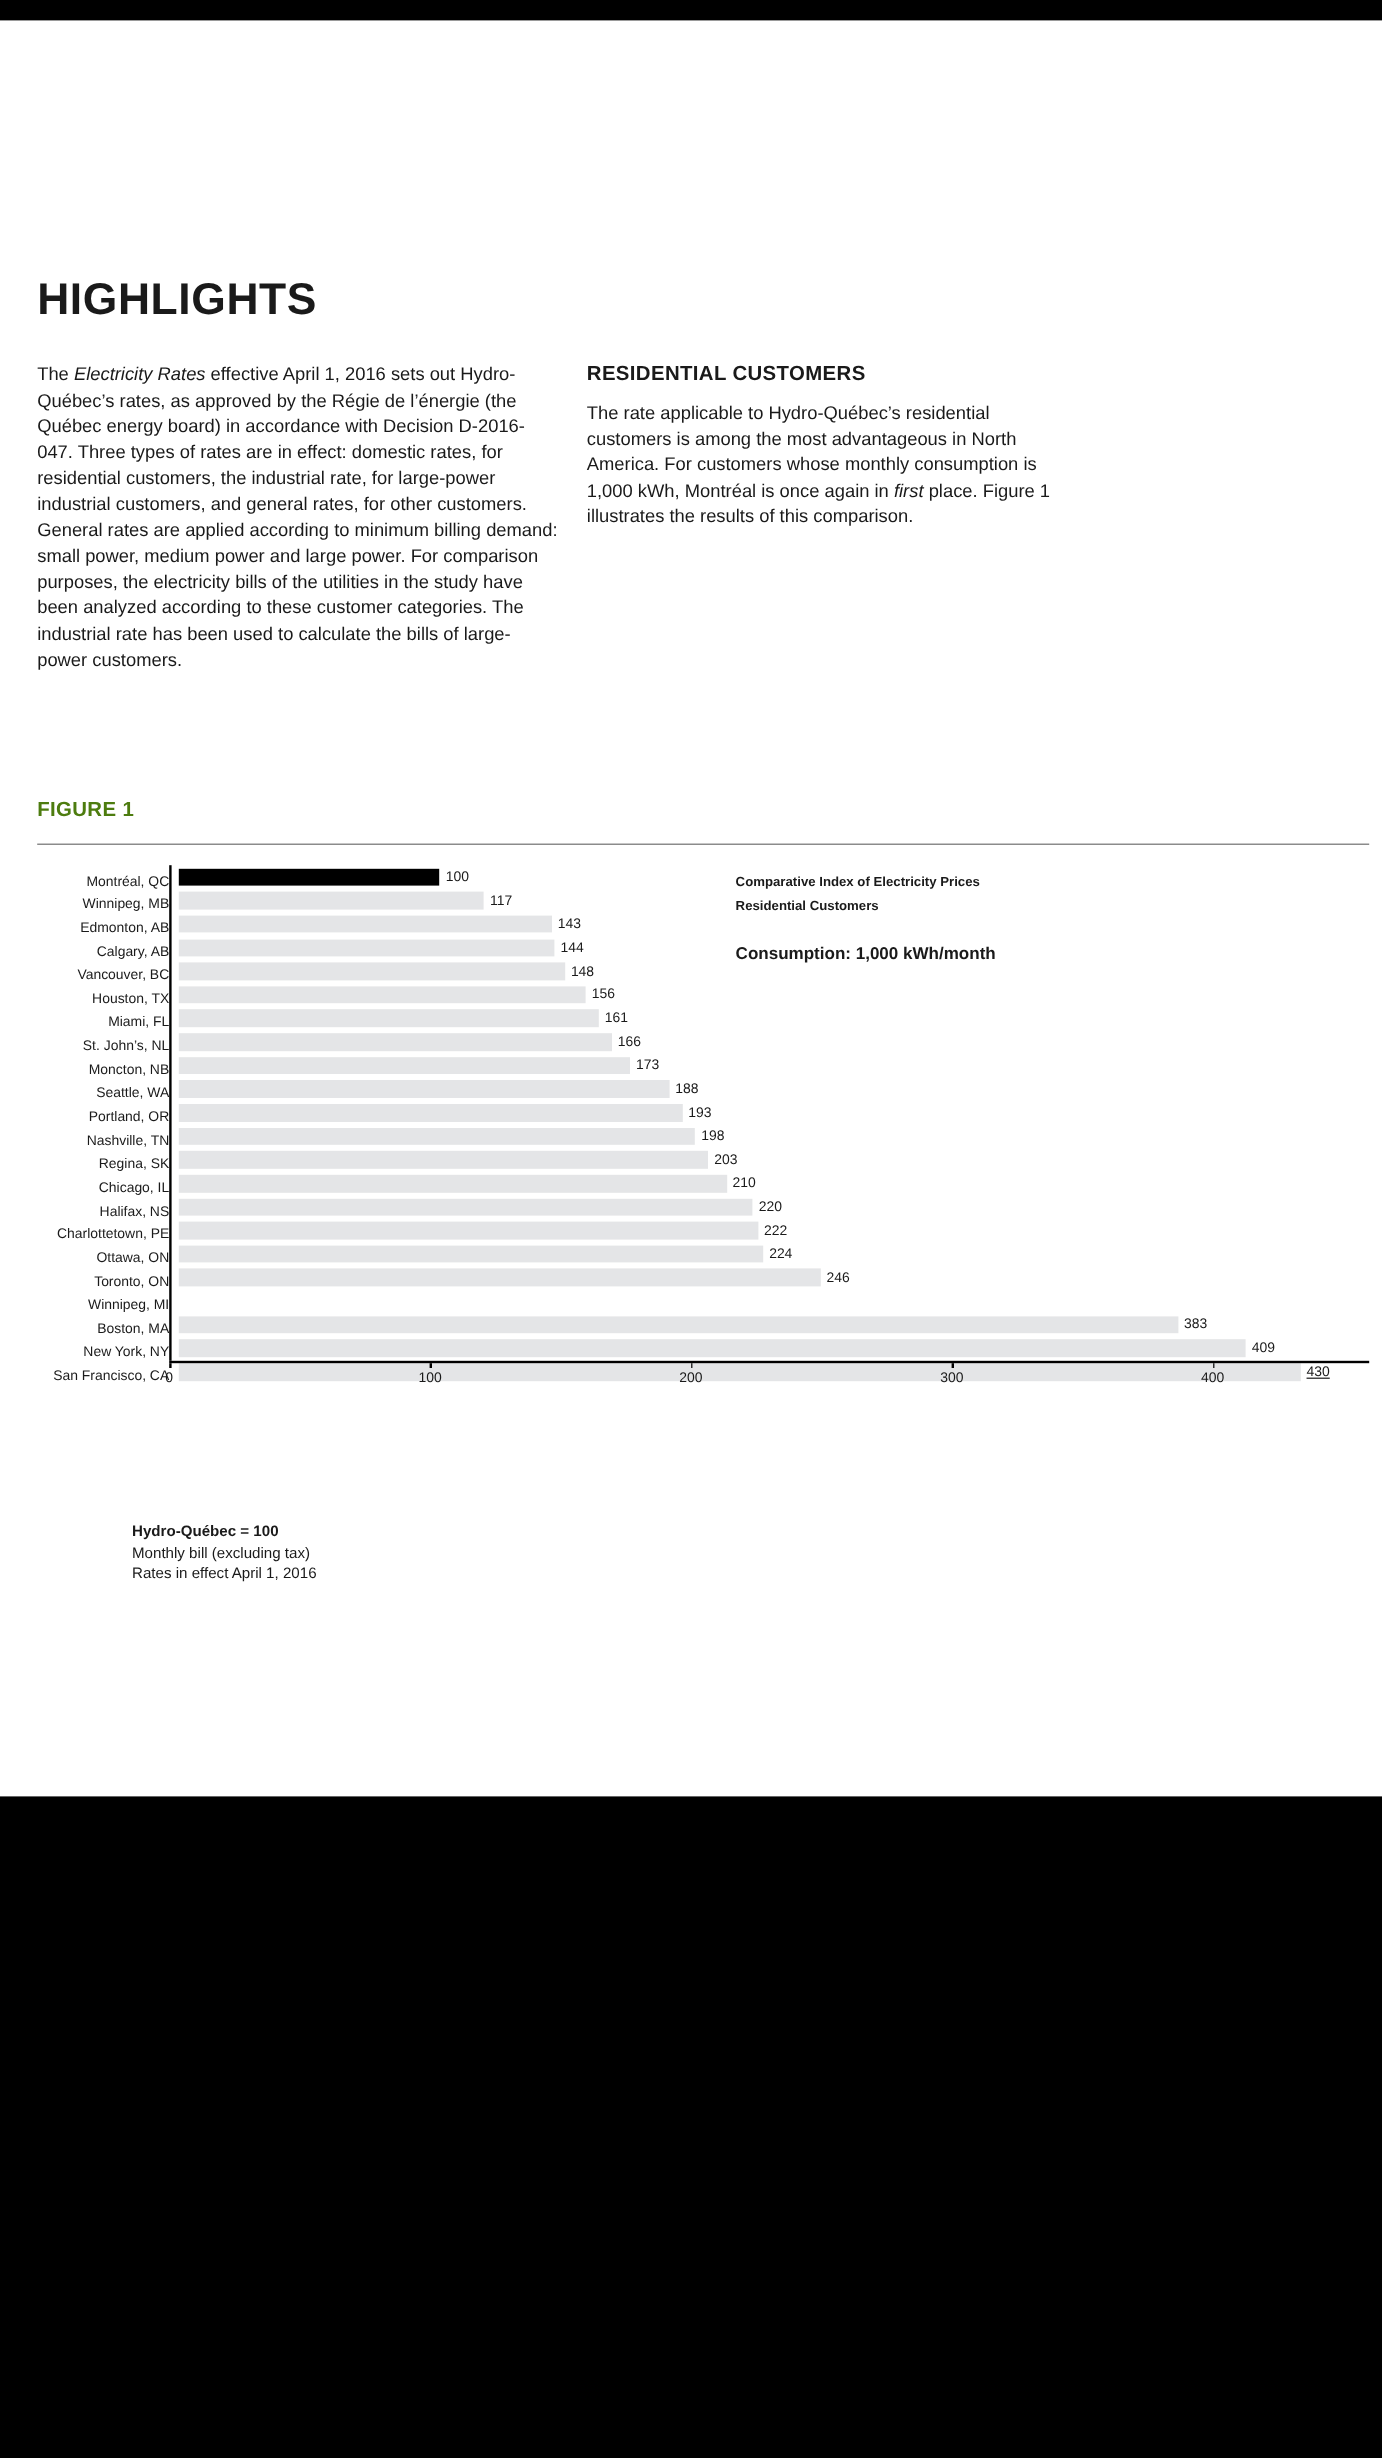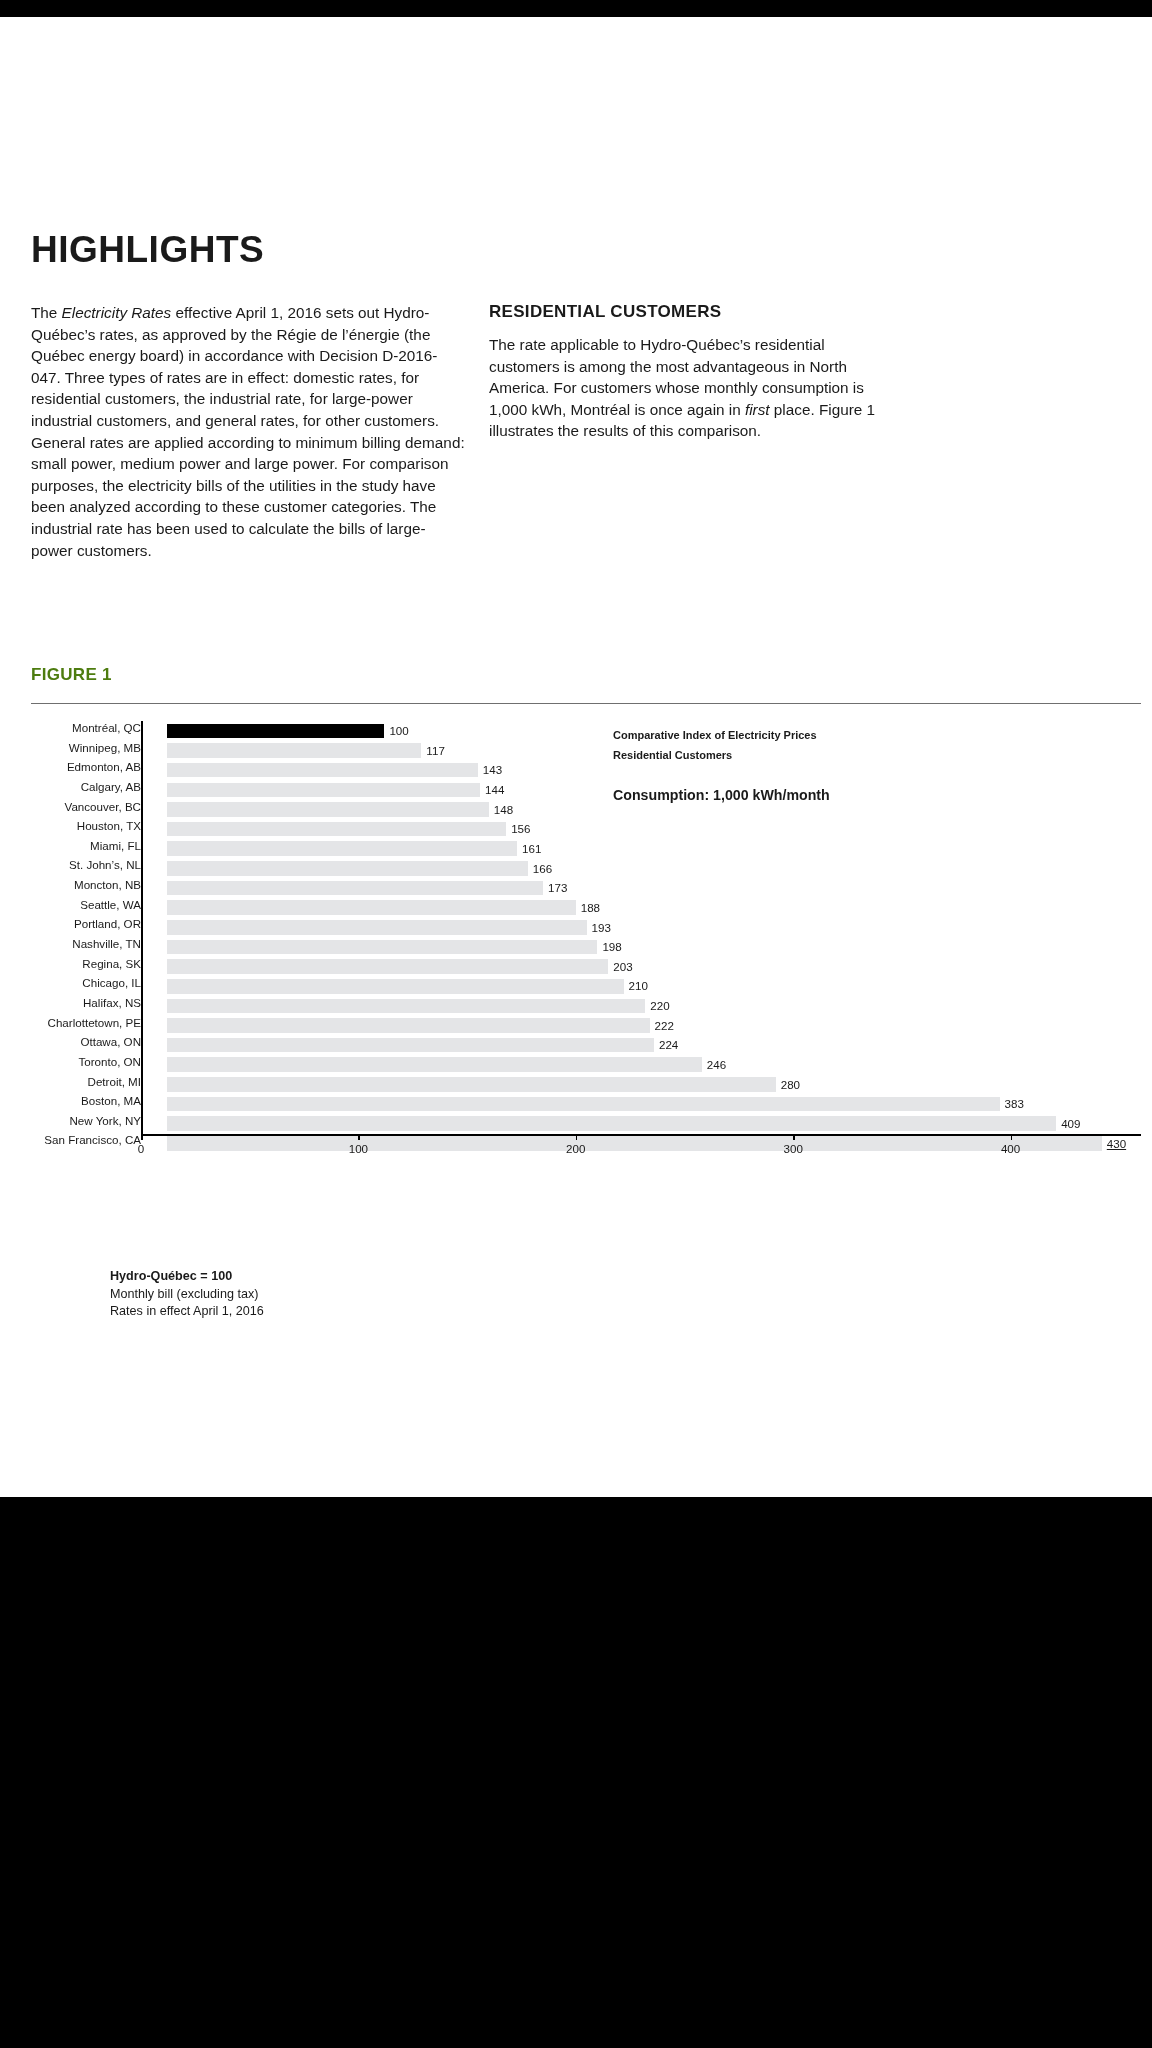--- a/index.html
+++ b/index.html
@@ -95,22 +95,21 @@
   .rows {
     position: absolute;
     left: 0;
     top: 4px;
     width: 1110px;
   }
   .row {
     position: relative;
     height: 19.65px;
     display: flex;
-    align-items: flex-start;
-    gap: 18px;
+    align-items: flex-end;
   }
   .row-label {
     width: 110px;
     text-align: right;
     padding-right: 8px;
     font-size: 11.6px;
     color: #1a1a1a;
     white-space: nowrap;
     flex: 0 0 auto;
   }
@@ -347,25 +346,21 @@
             </div>
           </div>
           <div class="row">
             <div class="row-label">Toronto, ON</div>
             <div class="track">
               <div class="bar" style="width: 534.783px;"></div>
               <div class="bar-value" style="left: 539.783px;">246</div>
             </div>
           </div>
           <div class="row">
-            <div class="row-label">Detroit, MI</div>
-            <div class="track">
-              <div class="bar" style="width: 608.696px;"></div>
-              <div class="bar-value" style="left: 613.696px;">280</div>
-            </div>
+            <div class="row-label">Winnipeg, MI</div>
           </div>
           <div class="row">
             <div class="row-label">Boston, MA</div>
             <div class="track">
               <div class="bar" style="width: 832.609px;"></div>
               <div class="bar-value" style="left: 837.609px;">383</div>
             </div>
           </div>
           <div class="row">
             <div class="row-label">New York, NY</div>

